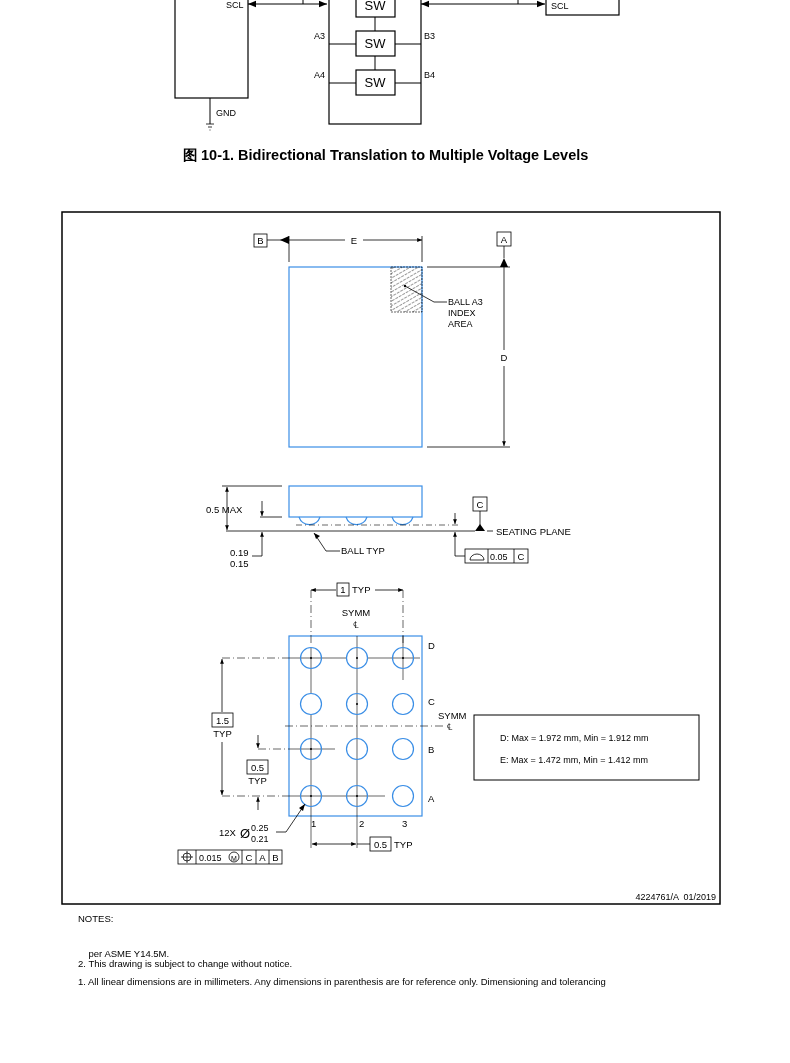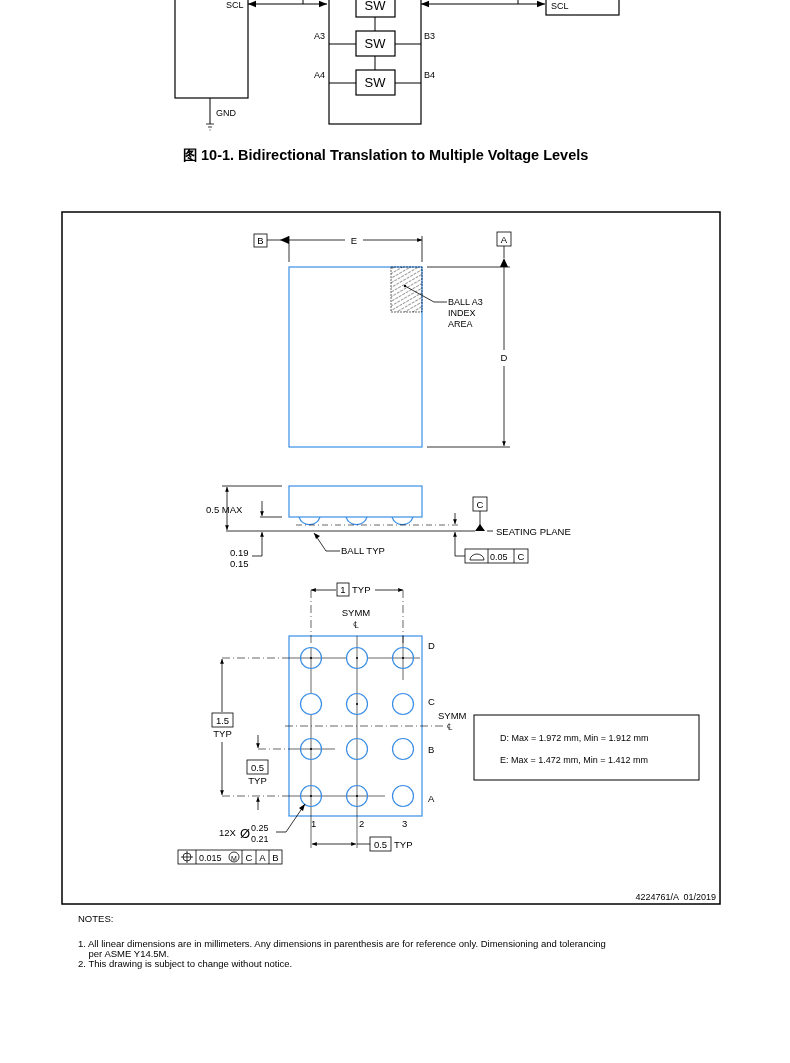--- a/index.html
+++ b/index.html
@@ -255,16 +255,16 @@
   </g>
 
   <rect x="474" y="715" width="225" height="65" fill="none" stroke="#000" stroke-width="1"></rect>
   <text x="500" y="741" class="ts">D: Max = 1.972 mm, Min = 1.912 mm</text>
   <text x="500" y="763" class="ts">E: Max = 1.472 mm, Min = 1.412 mm</text>
 
   <text x="716" y="900" text-anchor="end" class="ts" style="white-space:pre">4224761/A  01/2019</text>
 </svg>
 
 <div class="notes" style="top:914px">NOTES:</div>
-<div class="notes" style="top:939px; white-space:pre">1. All linear dimensions are in millimeters. Any dimensions in parenthesis are for reference only. Dimensioning and tolerancing</div>
+<div class="notes" style="top:977px; white-space:pre">1. All linear dimensions are in millimeters. Any dimensions in parenthesis are for reference only. Dimensioning and tolerancing</div>
 <div class="notes" style="top:949px; white-space:pre">    per ASME Y14.5M.</div>
 <div class="notes" style="top:959px; white-space:pre">2. This drawing is subject to change without notice.</div>
 </div>
 
 </body></html>

